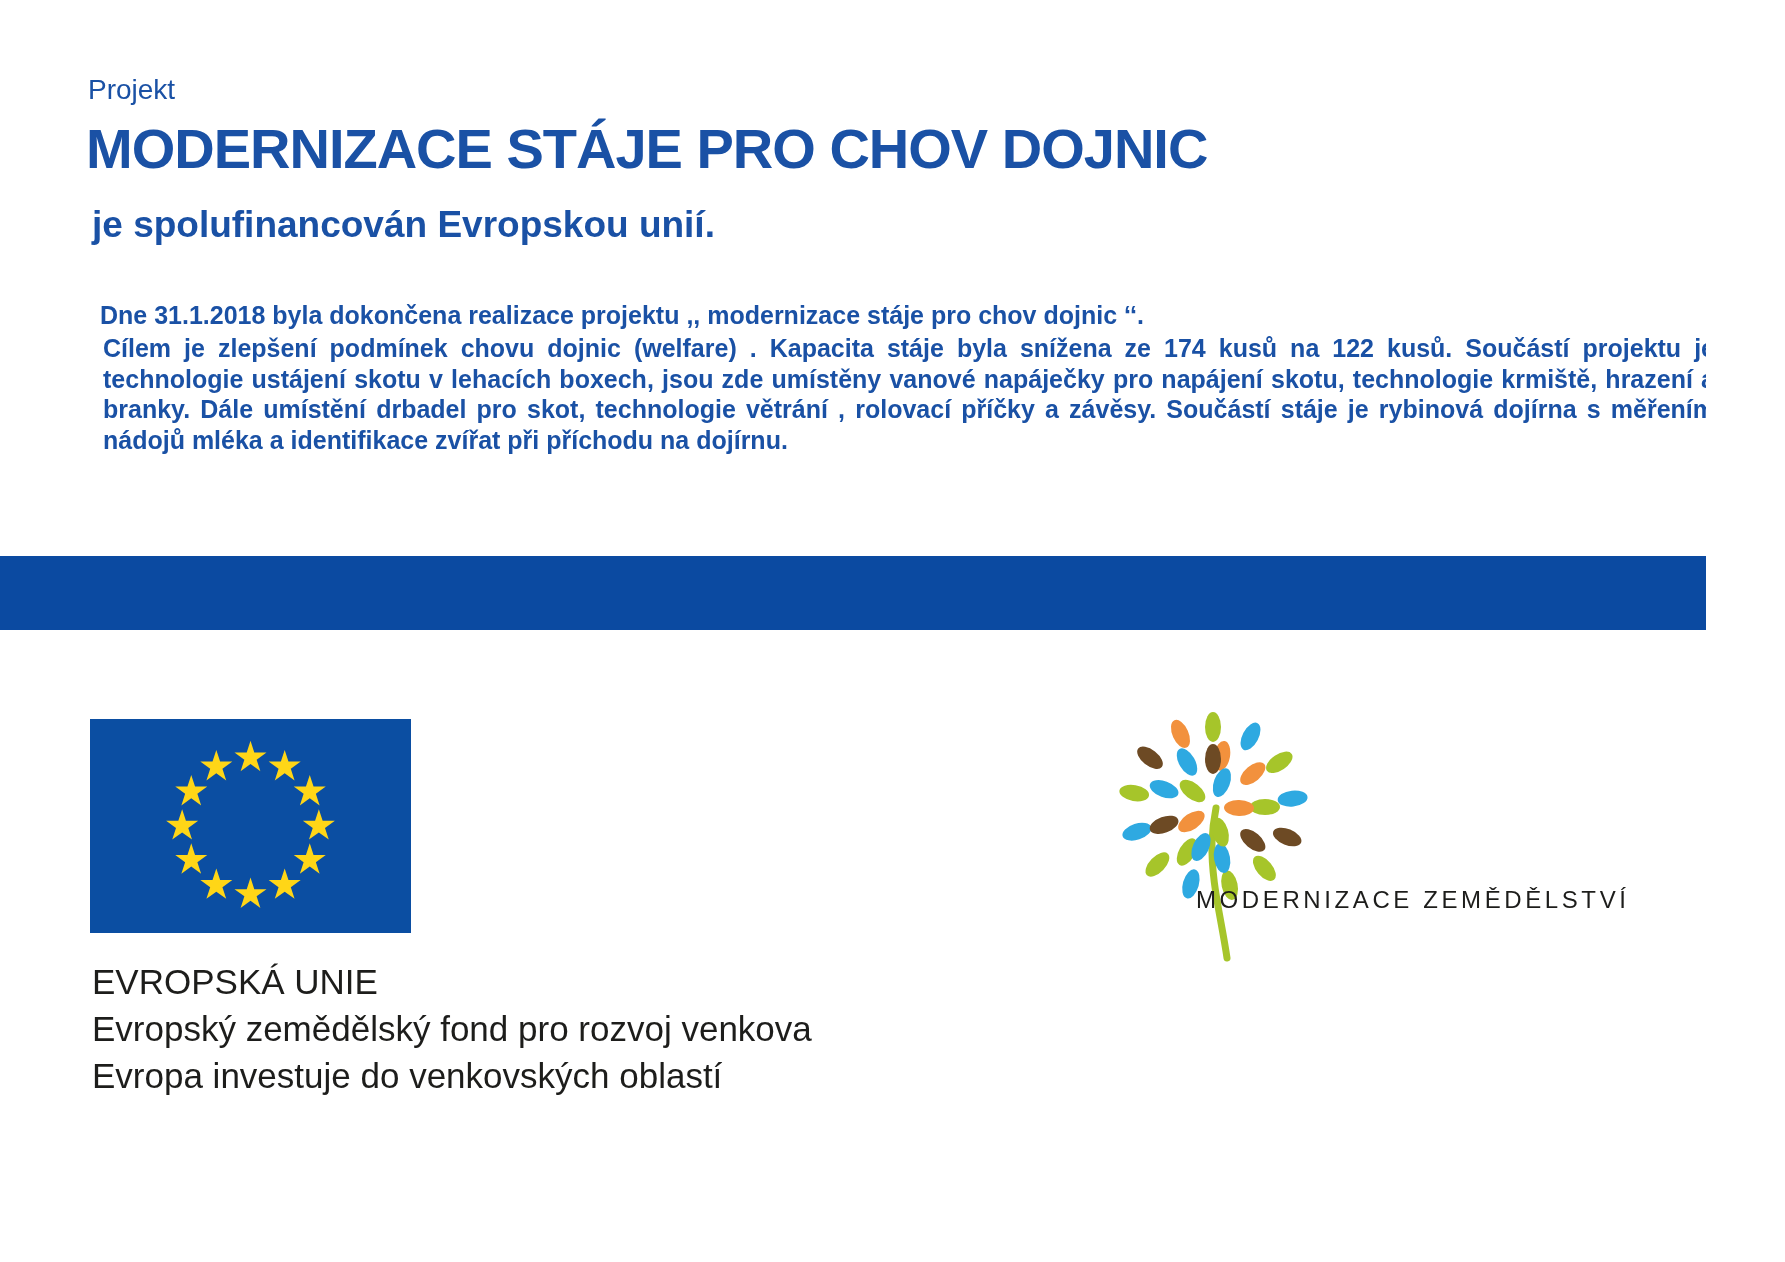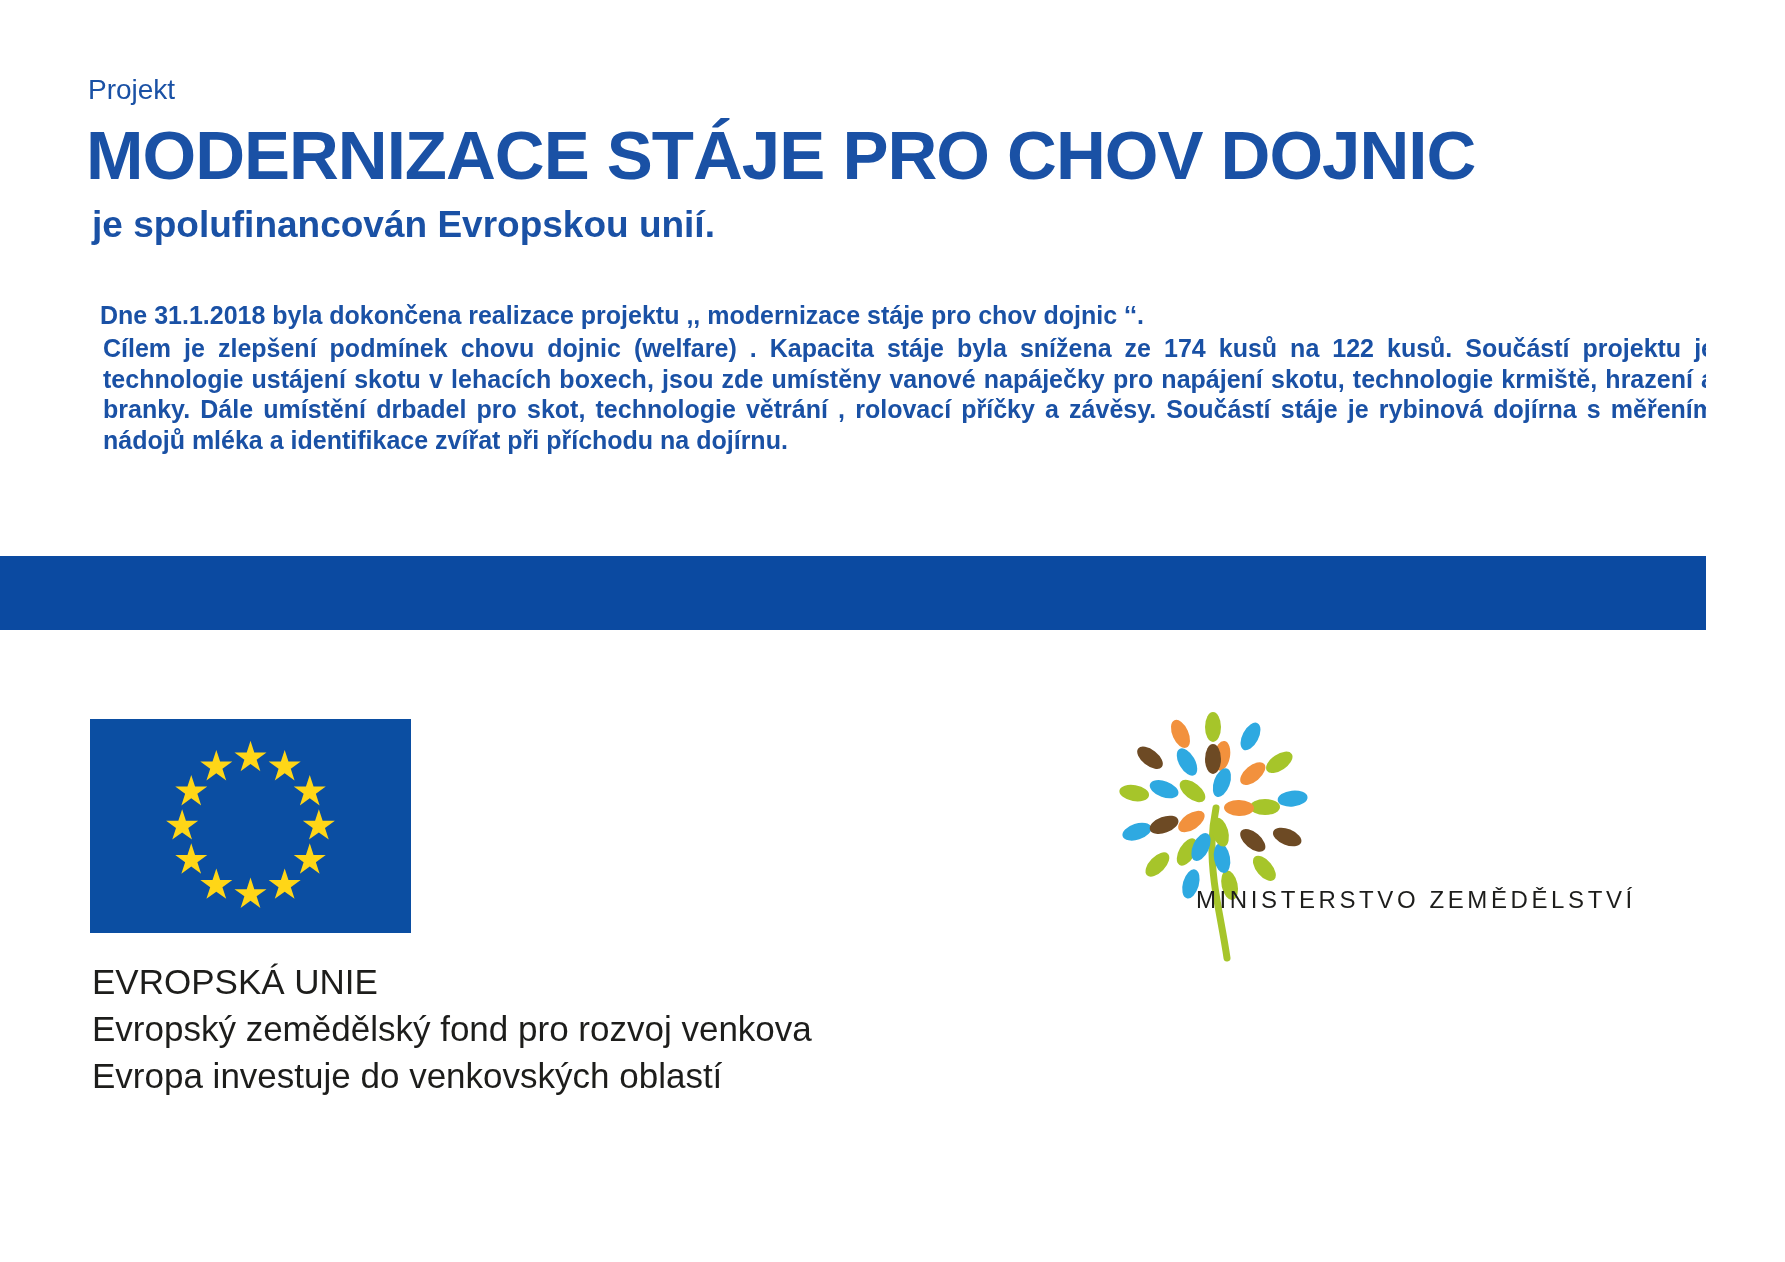--- a/index.html
+++ b/index.html
@@ -10,21 +10,21 @@
     font-family:"Liberation Sans", sans-serif;
     overflow:hidden;
   }
   .kicker{
     position:absolute;left:88px;top:74px;
     font-size:28px;font-weight:500;
     color:var(--accent-blue);
   }
   .title{
     position:absolute;left:86px;top:116px;margin:0;
-    font-size:69px;font-weight:700;letter-spacing:-1px;
+    font-size:56px;font-weight:700;letter-spacing:-1px;
     color:var(--accent-blue);white-space:nowrap;
   }
   .subtitle{
     position:absolute;left:88px;top:200px;margin:4px;
     font-size:37px;font-weight:700;
     color:var(--accent-blue);
   }
   .body-line1{
     position:absolute;left:88px;top:288px;margin:12px;width:1612px;
     font-size:25px;font-weight:700;line-height:30.5px;
@@ -138,15 +138,15 @@
       <ellipse class="leaf-b" cx="108.9" cy="70.6" rx="15" ry="8" transform="rotate(-70 108.9 70.6)"></ellipse>
       <ellipse class="leaf-o" cx="126" cy="95.9" rx="15" ry="8" transform="rotate(2 126 95.9)"></ellipse>
       <ellipse class="leaf-g" cx="107.2" cy="120" rx="15" ry="8" transform="rotate(74 107.2 120)"></ellipse>
       <ellipse class="leaf-o" cx="78.4" cy="109.5" rx="15" ry="8" transform="rotate(146 78.4 109.5)"></ellipse>
       <ellipse class="leaf-g" cx="79.5" cy="79" rx="15" ry="8" transform="rotate(218 79.5 79)"></ellipse>
       <ellipse class="leaf-br" cx="100" cy="47" rx="15" ry="8" transform="rotate(-90 100 47)"></ellipse>
       <ellipse class="leaf-b" cx="88" cy="135" rx="15" ry="8" transform="rotate(115 88 135)"></ellipse>
     </svg>
   </div>
 
-  <div class="ministry-name">MINISTERSTVO ZEMĚDĚLSTVÍ</div>
+  <div class="ministry-name">MODERNIZACE ZEMĚDĚLSTVÍ</div>
 
 </div>
 
 </body></html>

